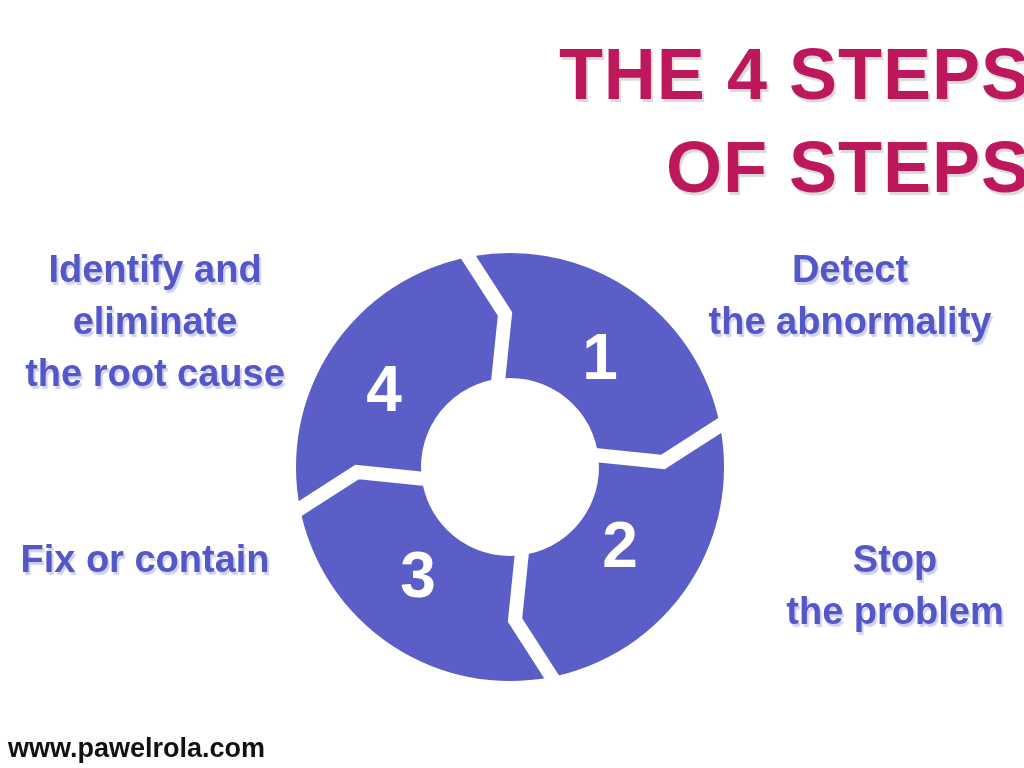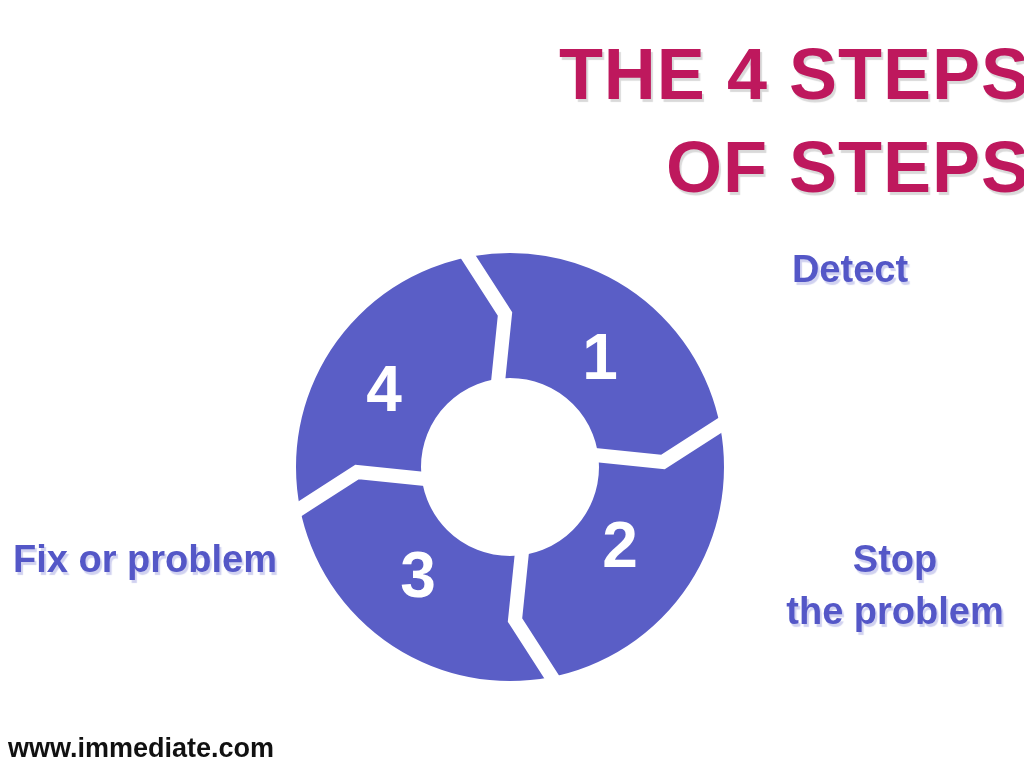--- a/index.html
+++ b/index.html
@@ -86,27 +86,33 @@
     <g fill="#FFFFFF" text-anchor="middle">
       <text x="330" y="132" dominant-baseline="central">1</text>
       <text x="350" y="320" dominant-baseline="central">2</text>
       <text x="148" y="350" dominant-baseline="central">3</text>
       <text x="114" y="164" dominant-baseline="central">4</text>
     </g>
   </svg>
 
   <div class="step-label step-label-top-right">
     <div>Detect</div>
+    <div>the abnormality</div>
   </div>
 
   <div class="step-label step-label-bottom-right">
     <div>Stop</div>
     <div>the problem</div>
   </div>
 
   <div class="step-label step-label-bottom-left">
-    <div>Fix or problem</div>
+    <div>Fix or contain</div>
   </div>
 
+  <div class="step-label step-label-top-left">
+    <div>Identify and</div>
+    <div>eliminate</div>
+    <div>the root cause</div>
+  </div>
 
-  <div class="footer-url">www.immediate.com</div>
+  <div class="footer-url">www.pawelrola.com</div>
 
 </div>
 
 </body></html>

